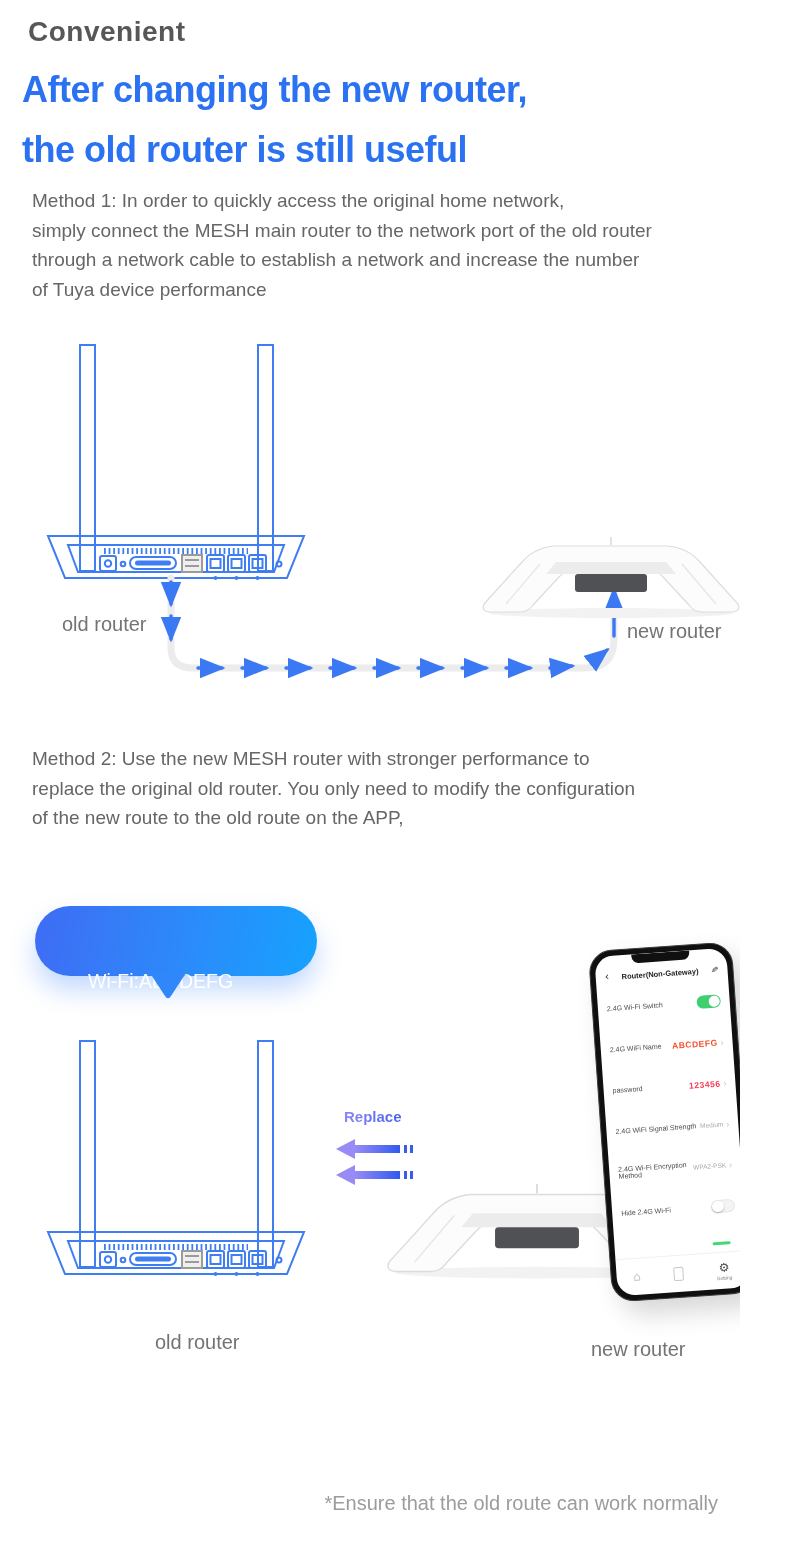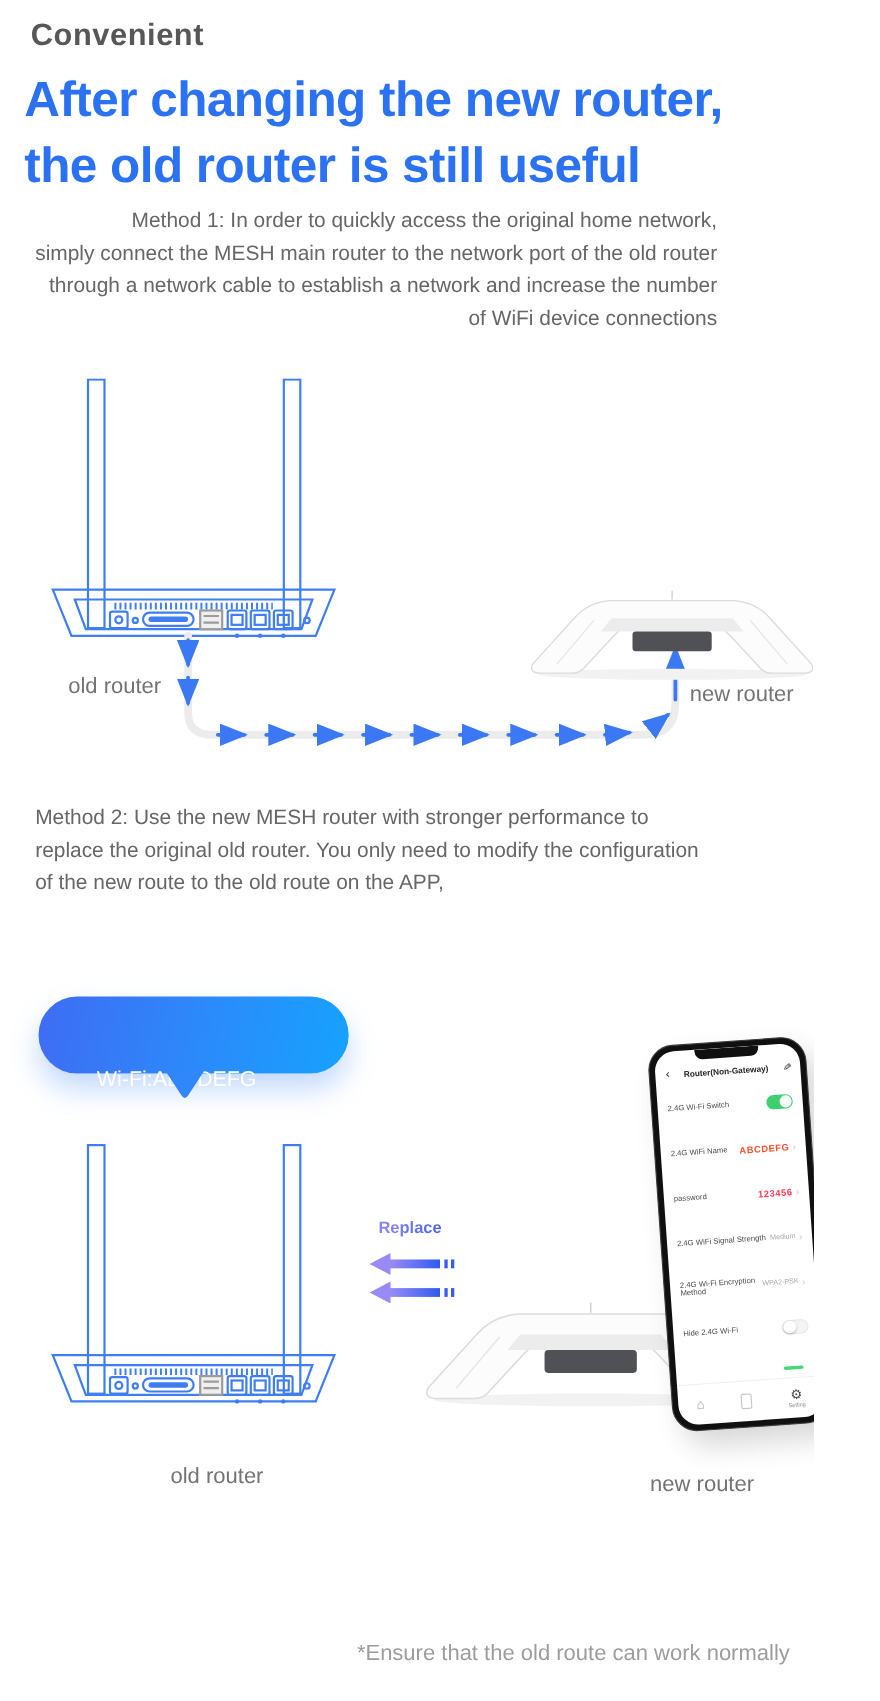--- a/index.html
+++ b/index.html
@@ -2,25 +2,25 @@
 <html><head>
 <meta charset="utf-8">
 <style>
   html,body{margin:0;padding:0;background:#fff;}
   .canvas{position:relative;width:740px;height:1546px;background:#fff;overflow:hidden;
           font-family:"Liberation Sans",sans-serif;}
   .abs{position:absolute;}
 
   
   .eyebrow{left:28px;top:16px;font-size:28px;font-weight:700;color:#575757;letter-spacing:.5px;}
-  .title{left:22px;top:60px;font-size:45px;font-weight:600;color:#2a72f2;line-height:60px;letter-spacing:-.5px;}
+  .title{left:22px;top:60px;font-size:36px;font-weight:600;color:#2a72f2;line-height:60px;letter-spacing:-.5px;}
   .para{font-size:19px;color:#666;line-height:29.5px;}
   .para .blue{color:#1a73f8;font-weight:600;}
-  .m1{left:32px;top:186px;text-align:right;}
-  .m2{left:32px;top:729px;}
+  .m1{left:32px;top:186px;}
+  .m2{left:32px;top:744px;}
 
   
   .dlabel{font-size:20px;color:#737373;}
 
   
   .bubble{left:35px;top:906px;width:282px;height:70px;border-radius:35px;
           background:linear-gradient(100deg,#3f6cf4 0%,#2b8bfa 55%,#16a2fe 100%);
           box-shadow:0 14px 26px rgba(35,120,250,.28);color:#fff;font-size:19.5px;
           line-height:27px;padding-top:8px;box-sizing:border-box;padding-left:53px;white-space:pre;}
   .bubble-tail{left:150px;top:973px;}
@@ -70,21 +70,21 @@
   <div class="abs eyebrow">Convenient</div>
   <div class="abs title">
     <div>After changing the new router,</div>
     <div>the old router is still useful</div>
   </div>
 
   <div class="abs para m1">
     <div>Method 1: In order to quickly access the original home network,</div>
     <div>simply connect the MESH main router to the network port of the old router</div>
     <div>through a network cable to establish a network and increase the number</div>
-    <div>of WiFi device connections</div>
+    <div>of Tuya device performance</div>
   </div>
 
   <svg class="abs" style="left:46px;top:344px;" width="260" height="238" viewBox="0 0 260 238">
     <g fill="none" stroke="#3f7ef2" stroke-width="2">
       <path d="M2,192 L258,192 L241,234 L19,234 Z"></path>
       <path d="M22,201 L238,201 L228,228 L32,228 Z"></path>
       <rect x="34" y="1" width="15" height="226"></rect>
       <rect x="212" y="1" width="15" height="226"></rect>
       <line x1="58" y1="207" x2="202" y2="207" stroke-width="6" stroke-dasharray="1.8 2.8"></line>
       <rect x="54" y="212" width="16" height="15" rx="2"></rect>

